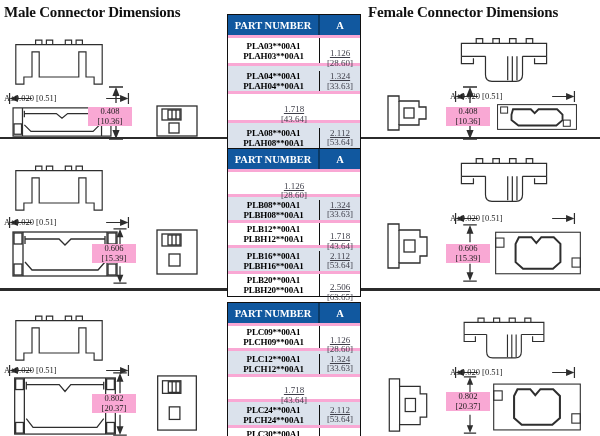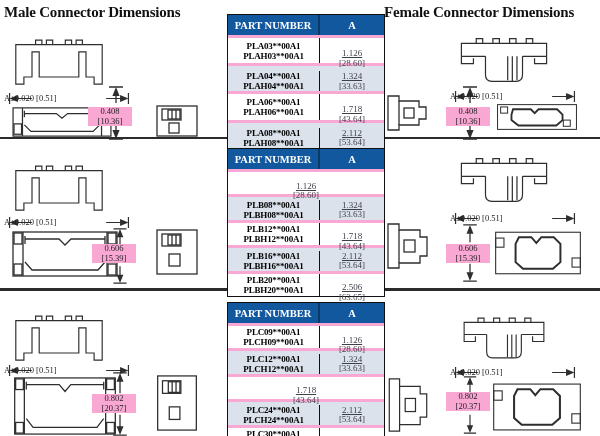--- a/index.html
+++ b/index.html
@@ -8,21 +8,21 @@
   .title{position:absolute;font-size:15px;font-weight:bold;letter-spacing:-0.2px;white-space:nowrap;}
   .sep{position:absolute;left:0;width:600px;background:#2b2b2b;}
   .cellsvg{position:absolute;}
   .ln{fill:none;stroke:#2e2e2e;stroke-width:1.3;}
   .thk{fill:none;stroke:#2e2e2e;stroke-width:2.4;}
   .ar{fill:#2e2e2e;stroke:none;}
   .adim{position:absolute;font-size:8.5px;height:13px;line-height:13px;text-align:left;
         color:#1c1c1c;white-space:nowrap;}
   .vdim{position:absolute;width:44px;font-size:8.5px;line-height:9.5px;text-align:center;
         color:#1c1c1c;background:#f9a8d4;}
-  .tbl{position:absolute;width:158px;border:1.6px solid #101010;background:#fff;box-sizing:border-box;}
+  .tbl{position:absolute;width:134px;border:1.6px solid #101010;background:#fff;box-sizing:border-box;}
   .thead{display:flex;height:20px;background:#11589f;}
   .th{color:#fff;font-weight:bold;font-size:10.5px;display:flex;align-items:center;justify-content:center;}
   .th.pnh{width:92px;border-right:2px solid #0a3a66;box-sizing:border-box;}
   .th.ah{flex:1;}
   .trow{display:flex;border-top:3px solid #f9a8d4;background:#fff;}
   .trow.shade{background:#dbe2ec;align-items:flex-end;}
   .t1 .trow{height:25.2px;}
   .t23 .trow{height:22.4px;}
   .pncell{width:92px;border-right:1px solid #101010;box-sizing:border-box;display:flex;
           flex-direction:column;align-items:center;justify-content:center;
@@ -144,21 +144,21 @@
         <path class="ar" d="M10,1 L6.4,10 L13.6,10 Z M10,59 L6.4,50 L13.6,50 Z"></path>
       </symbol>
       <symbol id="v-dim-l" viewBox="0 0 20 66">
         <path class="ln" d="M3,1 H17 M3,65 H17 M10,8 V22 M10,44 V58"></path>
         <path class="ar" d="M10,1 L6.4,10 L13.6,10 Z M10,65 L6.4,56 L13.6,56 Z"></path>
       </symbol>
     </defs>
   </svg>
 
   <div class="title" style="left:4px;top:4px;">Male Connector Dimensions</div>
-  <div class="title" style="left:384px;top:4px;">Female Connector Dimensions</div>
+  <div class="title" style="left:368px;top:4px;">Female Connector Dimensions</div>
 
   <div class="sep" style="top:137px;height:2px;"></div>
   <div class="sep" style="top:288px;height:3px;"></div>
 
   <svg class="cellsvg" style="left:2px;top:28px;" width="210" height="112">
     <use href="#m-top" x="8" y="4" width="98" height="54"></use>
     <use href="#h-dim" x="2" y="64" width="130" height="13"></use>
     <use href="#m-front-s" x="8" y="78" width="104" height="32"></use>
     <use href="#v-dim-s" x="104" y="58" width="20" height="54"></use>
     <use href="#m-side-s" x="152" y="76" width="46" height="34"></use>
@@ -188,24 +188,20 @@
       <div class="pncell">
           <div>PLA04**00A1</div>
           <div>PLAH04**00A1</div>
         </div>
       <div class="acell">
           <div class="ain">1.324</div>
           <div>[33.63]</div>
         </div>
     </div>
     <div class="trow">
-      <div class="pncell">
-          <div>PLA06**00A1</div>
-          <div>PLAH06**00A1</div>
-        </div>
       <div class="acell">
           <div class="ain">1.718</div>
           <div>[43.64]</div>
         </div>
     </div>
     <div class="trow shade">
       <div class="pncell">
           <div>PLA08**00A1</div>
           <div>PLAH08**00A1</div>
         </div>

